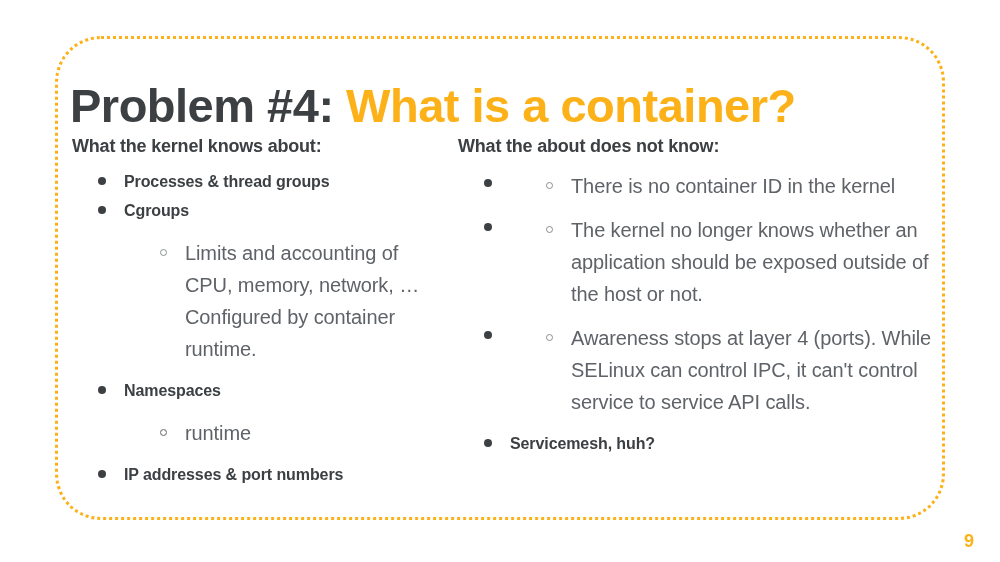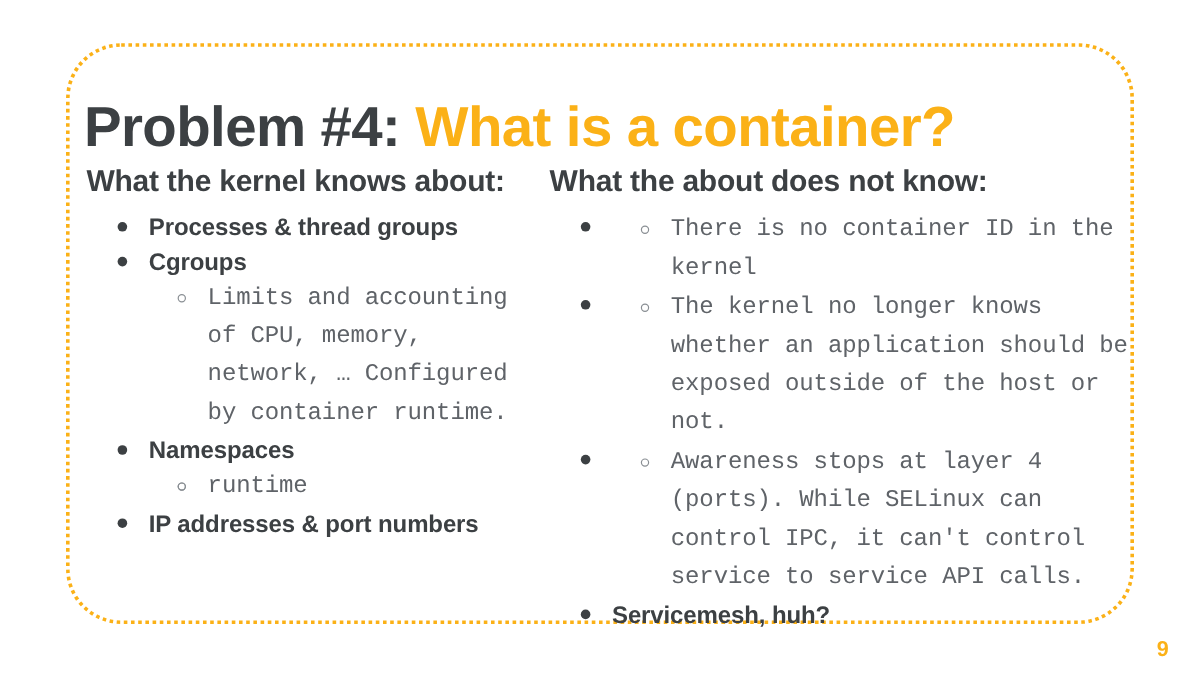--- a/index.html
+++ b/index.html
@@ -58,21 +58,21 @@
     display: flex;
   }
   .col {
     box-sizing: border-box;
   }
   .col-left  { width: 445px; padding-left: 72px; }
   .col-right { width: 500px; padding-left: 13px; }
 
   .col-heading {
     color: #3C4043;
-    font-size: 25px;
+    font-size: 18px;
     font-weight: 700;
     letter-spacing: -0.2px;
     line-height: 1.2;
     margin: 0 0 10px 0;
   }
 
   ul.lvl1 {
     list-style: none;
     margin: 0;
     padding: 0;
@@ -87,31 +87,30 @@
     left: 26px;
     top: 9px;
     width: 8px;
     height: 8px;
     border-radius: 50%;
     background: #3C4043;
   }
   .item-text {
     display: block;
     color: #3C4043;
-    font-size: 20px;
+    font-size: 16px;
     font-weight: 700;
     line-height: 28px;
     letter-spacing: -0.1px;
   }
 
   ul.lvl2 {
     list-style: none;
-    margin: 0;
+    margin: 12px;
     padding: 0;
-    font-family: Liberation Mono, monospace;
   }
   ul.lvl2 > li.subitem {
     position: relative;
     padding-left: 49px;
     margin: 0;
   }
   ul.lvl2 > li.subitem > .marker {
     position: absolute;
     left: 24px;
     top: 12px;

